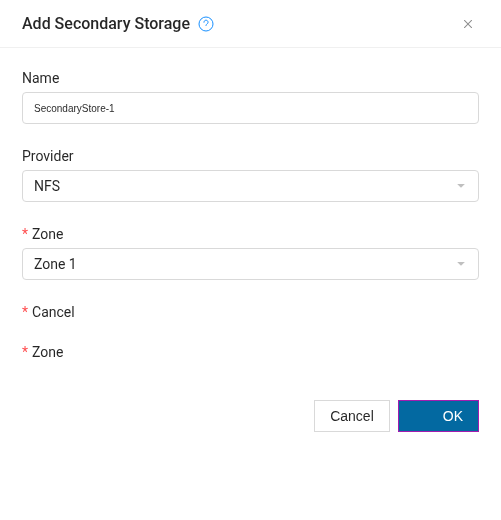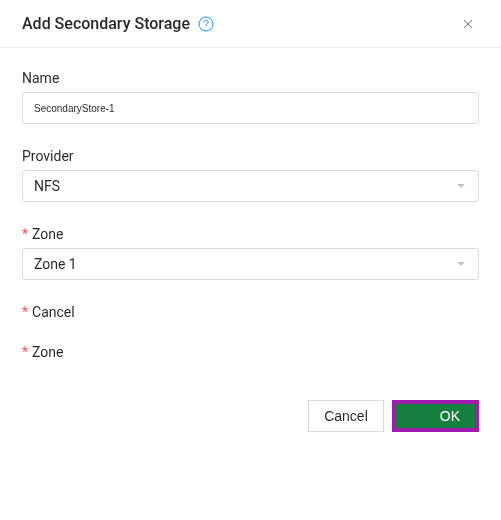--- a/index.html
+++ b/index.html
@@ -96,22 +96,22 @@
     display: inline-flex;
     align-items: center;
     justify-content: center;
   }
   .btn-default {
     background: #fff;
     border: 1px solid #d9d9d9;
     color: rgba(0,0,0,0.85);
   }
   .btn-primary {
-    background: #15803d;
-    border: 4px solid #a21caf;
+    background: #0369a1;
+    border: 1px solid #a21caf;
     color: #fff;
     padding-left: 44px;
   }
   .input.caret {
     caret-color: rgba(0,0,0,0.85);
   }
 </style>
 </head>
 <body>
 

